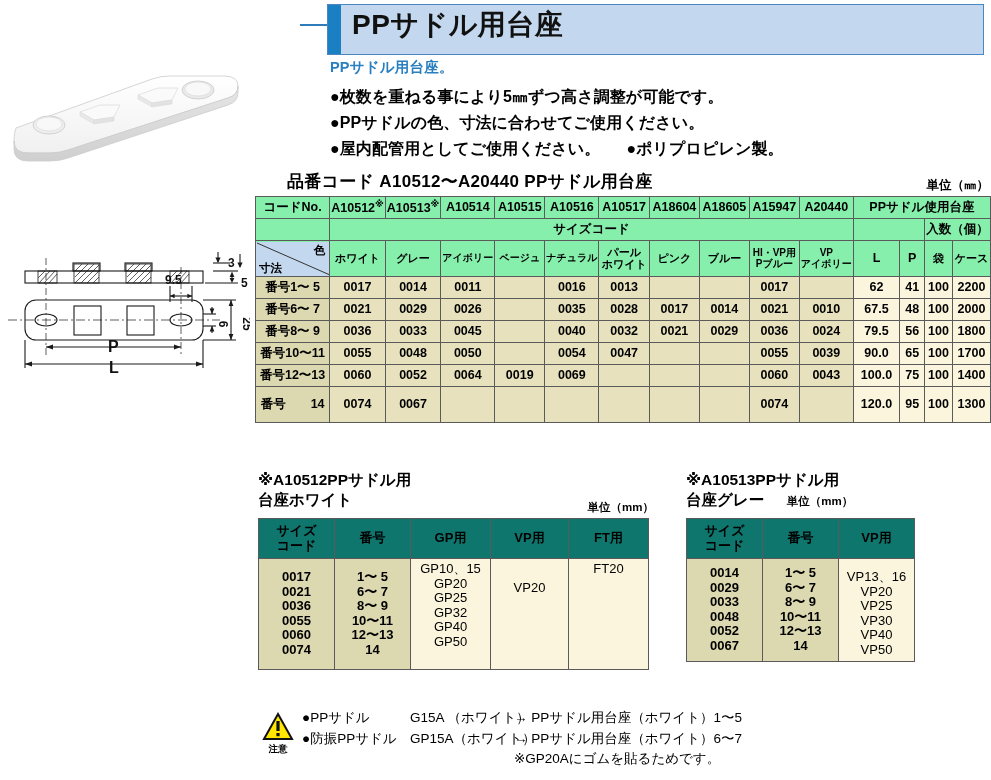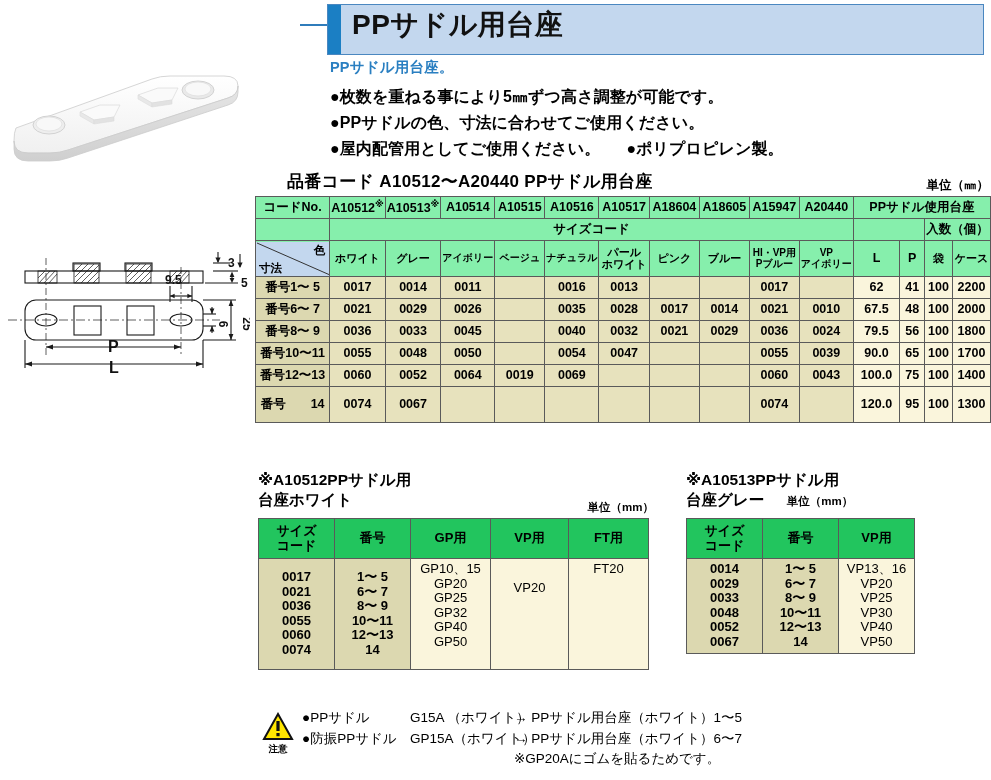--- a/index.html
+++ b/index.html
@@ -106,21 +106,21 @@
   .sub-head{font-size:15.5px;font-weight:bold;line-height:1.3;white-space:nowrap;}
   .sub-unit{font-size:11.5px;font-weight:bold;}
   table.grid2{
     border-collapse:collapse;table-layout:fixed;font-size:13px;
     border:1.4px solid #3b3b3b;
   }
   table.grid2 td{
     border:1px solid #5a5a5a;text-align:center;vertical-align:middle;
     white-space:nowrap;overflow:hidden;line-height:1.12;
   }
-  table.grid2 td.hd{background:#22c55e;font-weight:bold;font-size:13px;padding:3px 1px;}
+  table.grid2 td.hd{background:#0f766e;font-weight:bold;font-size:13px;padding:3px 1px;}
   table.grid2 td.c-code{background:#dcd8b0;font-weight:bold;}
   table.grid2 td.c-no{background:#dcd8b0;font-weight:bold;}
   table.grid2 td.c-use{background:#faf5dc;font-weight:normal;}
 
   
   #footer-note{position:absolute;left:258px;top:708px;width:730px;}
   #warn-icon{position:absolute;left:0px;top:4px;width:40px;text-align:center;}
   #warn-icon .cap{font-size:9.5px;font-weight:bold;margin-top:-2px;}
   .note-lines{position:absolute;left:44px;top:0px;font-size:13.5px;line-height:1.52;}
   .note-lines .nl{white-space:nowrap;}
@@ -557,21 +557,21 @@
             <div>0067</div>
           </td>
           <td class="c-no" style="padding:3px 0 4px 0;">
             <div>1〜 5</div>
             <div>6〜 7</div>
             <div>8〜 9</div>
             <div>10〜11</div>
             <div>12〜13</div>
             <div>14</div>
           </td>
-          <td class="c-use" style="padding:3px 0 4px 0;">
+          <td class="c-use" style="padding:11px 0 4px 0;">
             <div>VP13、16</div>
             <div>VP20</div>
             <div>VP25</div>
             <div>VP30</div>
             <div>VP40</div>
             <div>VP50</div>
           </td>
         </tr>
       </tbody>
     </table>

